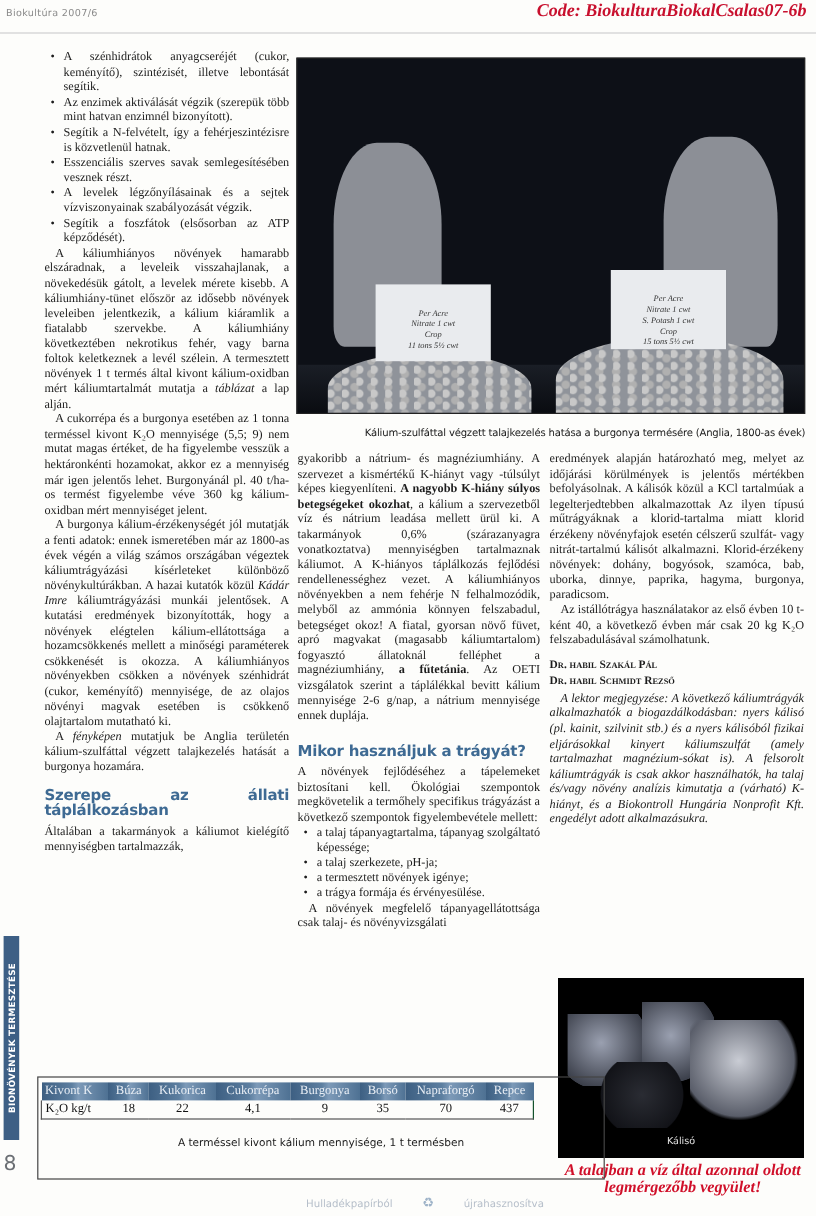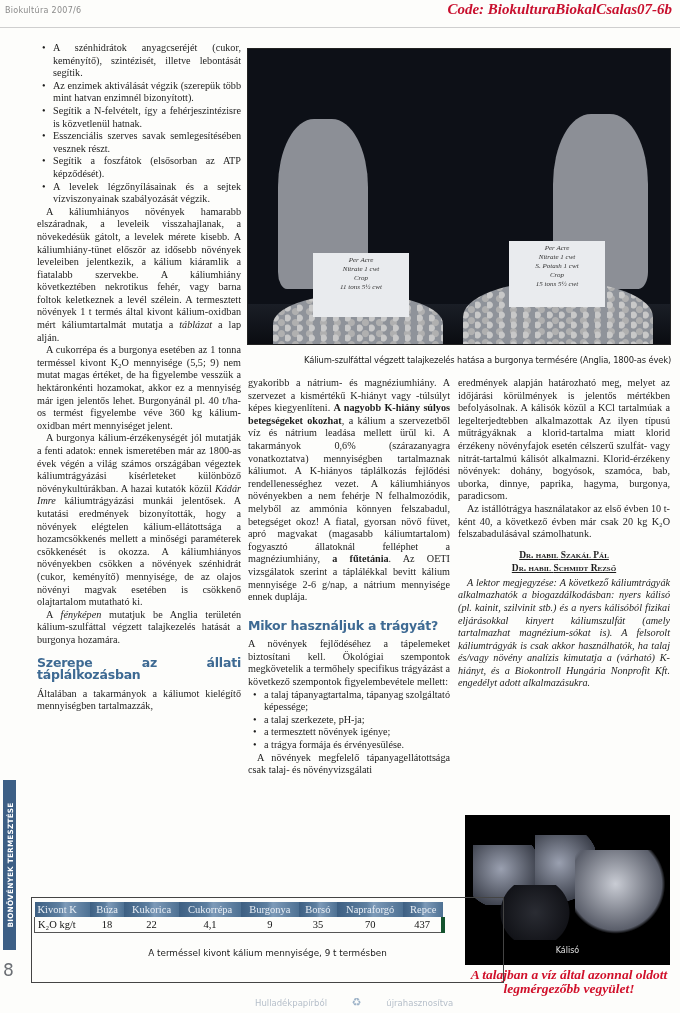--- a/index.html
+++ b/index.html
@@ -18,41 +18,41 @@
 
     #col1 { left: 37px; top: 42px; width: 204px; }
     #col2 { left: 248px; top: 377px; width: 202px; }
     #col3 { left: 458px; top: 377px; width: 212px; }
 
     .section-title { font-family: "DejaVu Sans", sans-serif; font-weight: bold; font-size: 12.5px; color: #3e6a93; margin: 10px 0 6px 0; text-indent: 0 !important; letter-spacing: -0.2px; }
 
     .photo { position: absolute; left: 247px; top: 48px; width: 424px; height: 297px; background: #0d1017; overflow: hidden; border: 1px solid #222; }
     .photo-overlay { position: absolute; left: 110px; top: 10px; font-family: "Liberation Serif", serif; font-style: italic; font-weight: bold; font-size: 14px; line-height: 14.5px; color: #f1e86a; }
     .person { position: absolute; background: #8c8f96; border-radius: 40% 40% 10% 10%; }
-    .sign { position: absolute; background: #e9ebee; font-family: "Liberation Serif", serif; font-style: italic; font-size: 7px; line-height: 9px; color: #333; text-align: center; padding-top: 3px; margin-top: 16px; }
+    .sign { position: absolute; background: #e9ebee; font-family: "Liberation Serif", serif; font-style: italic; font-size: 7px; line-height: 9px; color: #333; text-align: center; padding-top: 20px; }
     .pile { position: absolute; border-radius: 50% 50% 8% 8%; background: radial-gradient(circle at 20% 40%, #c8c8c8 3px, transparent 4px), radial-gradient(circle at 60% 60%, #b0b0b0 3px, transparent 4px), #8f939a; background-size: 12px 10px, 14px 11px, auto; }
     .ground { position: absolute; left: 0; right: 0; bottom: 0; height: 40px; background: linear-gradient(#1a1e26, #0a0c11); }
 
     .photo-caption { position: absolute; left: 256px; top: 355px; font-family: "DejaVu Sans", sans-serif; font-size: 8.4px; color: #1a1a1a; letter-spacing: -0.15px; margin-left: 48px; }
 
-    .signature { text-align: center; font-variant: small-caps; font-size: 9.5px; line-height: 13px; text-indent: 0 !important; text-decoration: underline; }
+    .signature { text-align: left; font-variant: small-caps; font-size: 9.5px; line-height: 13px; text-indent: 0 !important; }
     .signature .dr { font-weight: bold; }
     .lektor { font-style: italic; margin-top: 2px; color: #222; }
 
     .kaliso-photo { position: absolute; left: 465px; top: 815px; width: 205px; height: 150px; background: #000000; overflow: hidden; }
     .crystal { position: absolute; background: radial-gradient(circle at 40% 40%, #9aa0b0, #3b3f4a 70%, transparent 71%); }
     .kaliso-label { position: absolute; left: 0; right: 0; bottom: 10px; text-align: center; font-family: "DejaVu Sans", sans-serif; font-size: 8px; color: #e0e0e0; }
     .kaliso-warning { position: absolute; left: 458px; top: 968px; width: 222px; text-align: center; font-family: "Liberation Serif", serif; font-style: italic; font-weight: bold; font-size: 13.5px; line-height: 14px; color: #d0102a; }
 
     .table-box { position: absolute; left: 31px; top: 897px; width: 473px; height: 86px; border: 1px solid #444; }
     table { border-collapse: collapse; margin: 4px 2px 0 2px; width: 411px; font-family: "Liberation Serif", serif; font-size: 10.5px; }
     thead td { background: linear-gradient(90deg, #3d5f82, #5d7fa0 45%, #7d9ab8 55%, #4e7193); color: #e8eef5; padding: 2px 3px; }
     tbody td { padding: 2px 3px; color: #111; border: 1px solid #555; border-width: 0 0 1px 0; }
     tbody tr td:first-child { border-left: 1px solid #555; }
-    tbody tr td:last-child { border-right: 4px solid #14532d; }
+    tbody tr td:last-child { border-right: 1px solid #14532d; }
     td.num { text-align: center; }
     .table-caption { position: absolute; left: 0; right: 0; top: 50px; text-align: center; font-family: "DejaVu Sans", sans-serif; font-size: 8.8px; color: #1a1a1a; }
 
     .side-tab { position: absolute; left: 3px; top: 780px; width: 13px; height: 170px; background: #3d5f85; }
     .side-tab span { position: absolute; left: 50%; top: 50%; transform: translate(-50%, -50%) rotate(-90deg); white-space: nowrap; font-family: "DejaVu Sans", sans-serif; font-weight: bold; font-size: 7.3px; color: #fff; letter-spacing: 0.2px; }
     .page-num { position: absolute; left: 3px; top: 960px; font-family: "DejaVu Sans", sans-serif; font-size: 17px; color: #6b6f74; }
 
     .footer { position: absolute; left: 255px; top: 996px; font-family: "DejaVu Sans", sans-serif; font-size: 8.5px; color: #b6bfca; }
     .footer .recycle { display: inline-block; margin: 0 22px 0 22px; color: #9eb3c8; font-size: 11px; }
   </style>
@@ -63,22 +63,22 @@
   <span class="hdr-left">Biokultúra 2007/6</span>
   <span class="hdr-code">Code: BiokulturaBiokalCsalas07-6b</span>
 </div>
 
 <div class="col" id="col1">
   <ul>
     <li>A szénhidrátok anyagcseréjét (cukor, keményítő), szintézisét, illetve lebontását segítik.</li>
     <li>Az enzimek aktiválását végzik (szerepük több mint hatvan enzimnél bizonyított).</li>
     <li>Segítik a N-felvételt, így a fehérjeszintézisre is közvetlenül hatnak.</li>
     <li>Esszenciális szerves savak semlegesítésében vesznek részt.</li>
+    <li>A levelek légzőnyílásainak és a sejtek vízviszonyainak szabályozását végzik.</li>
     <li>Segítik a foszfátok (elsősorban az ATP képződését).</li>
-    <li>A levelek légzőnyílásainak és a sejtek vízviszonyainak szabályozását végzik.</li>
   </ul>
   <p><span>A káliumhiányos növények hamarabb elszáradnak, a leveleik visszahajlanak, a növekedésük gátolt, a levelek mérete kisebb. A káliumhiány-tünet először az idősebb növények leveleiben jelentkezik, a kálium kiáramlik a fiatalabb szervekbe. A káliumhiány következtében nekrotikus fehér, vagy barna foltok keletkeznek a levél szélein. A termesztett növények 1 t termés által kivont kálium-oxidban mért káliumtartalmát mutatja a</span> <i>táblázat</i> <span>a lap alján.</span></p>
   <p>A cukorrépa és a burgonya esetében az 1 tonna terméssel kivont K₂O mennyisége (5,5; 9) nem mutat magas értéket, de ha figyelembe vesszük a hektáronkénti hozamokat, akkor ez a mennyiség már igen jelentős lehet. Burgonyánál pl. 40 t/ha-os termést figyelembe véve 360 kg kálium-oxidban mért mennyiséget jelent.</p>
   <p><span>A burgonya kálium-érzékenységét jól mutatják a fenti adatok: ennek ismeretében már az 1800-as évek végén a világ számos országában végeztek káliumtrágyázási kísérleteket különböző növénykultúrákban. A hazai kutatók közül</span> <i>Kádár Imre</i> <span>káliumtrágyázási munkái jelentősek. A kutatási eredmények bizonyították, hogy a növények elégtelen kálium-ellátottsága a hozamcsökkenés mellett a minőségi paraméterek csökkenését is okozza. A káliumhiányos növényekben csökken a növények szénhidrát (cukor, keményítő) mennyisége, de az olajos növényi magvak esetében is csökkenő olajtartalom mutatható ki.</span></p>
   <p><span>A</span> <i>fényképen</i> <span>mutatjuk be Anglia területén kálium-szulfáttal végzett talajkezelés hatását a burgonya hozamára.</span></p>
   <h2 class="section-title">Szerepe az állati táplálkozásban</h2>
   <p style="text-indent:0">Általában a takarmányok a káliumot kielégítő mennyiségben tartalmazzák,</p>
 </div>
 
 <div class="photo">
@@ -155,21 +155,21 @@
         <td class="num">18</td>
         <td class="num">22</td>
         <td class="num">4,1</td>
         <td class="num">9</td>
         <td class="num">35</td>
         <td class="num">70</td>
         <td class="num">437</td>
       </tr>
     </tbody>
   </table>
-  <div class="table-caption">A terméssel kivont kálium mennyisége, 9 t termésben</div>
+  <div class="table-caption">A terméssel kivont kálium mennyisége, 1 t termésben</div>
 </div>
 
 <div class="side-tab">
   <span>BIONÖVÉNYEK TERMESZTÉSE</span>
 </div>
 <div class="page-num">8</div>
 
 <div class="footer">
   <span>Hulladékpapírból</span>
   <span class="recycle">♻</span>

